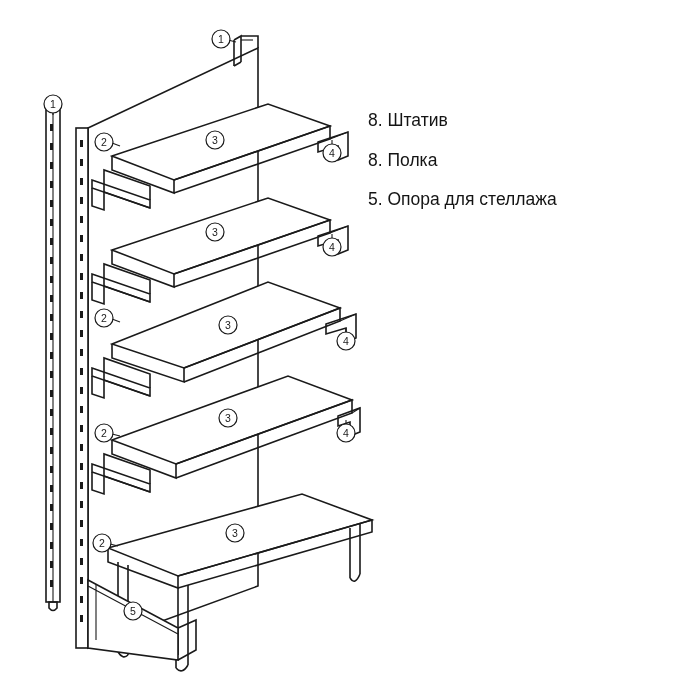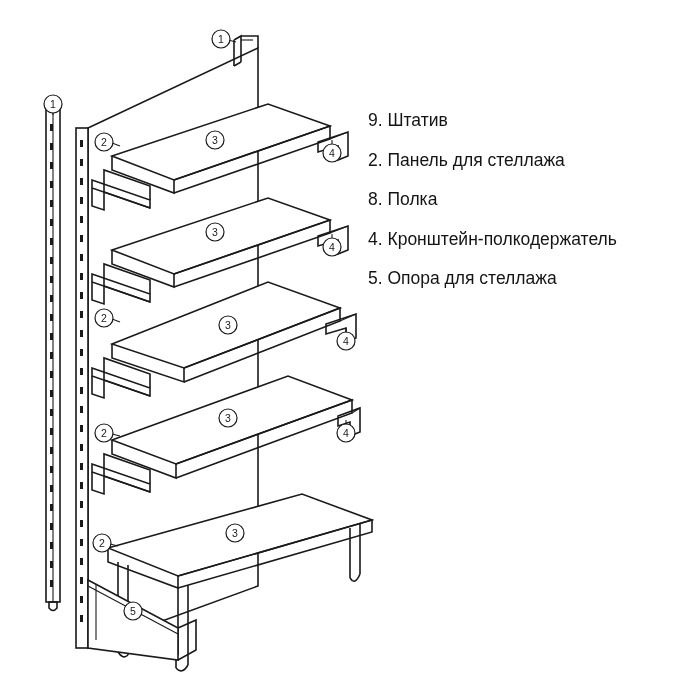--- a/index.html
+++ b/index.html
@@ -280,20 +280,18 @@
 
       <g>
         <circle cx="133" cy="611" r="9"></circle>
         <text x="133" y="611">5</text>
       </g>
 
     </g>
   </svg>
 
   <div class="legend">
-    <div class="legend-item">9. Штатив</div>
-    <div class="legend-item">2. Панель для стеллажа</div>
+    <div class="legend-item">8. Штатив</div>
     <div class="legend-item">8. Полка</div>
-    <div class="legend-item">4. Кронштейн-полкодержатель</div>
     <div class="legend-item">5. Опора для стеллажа</div>
   </div>
 
 </div>
 
 </body></html>

